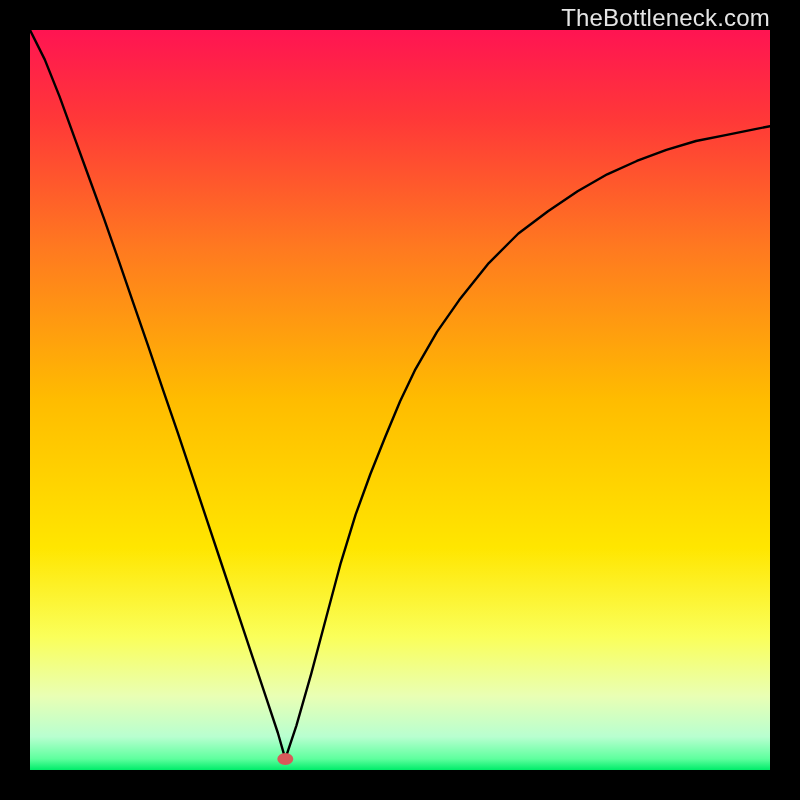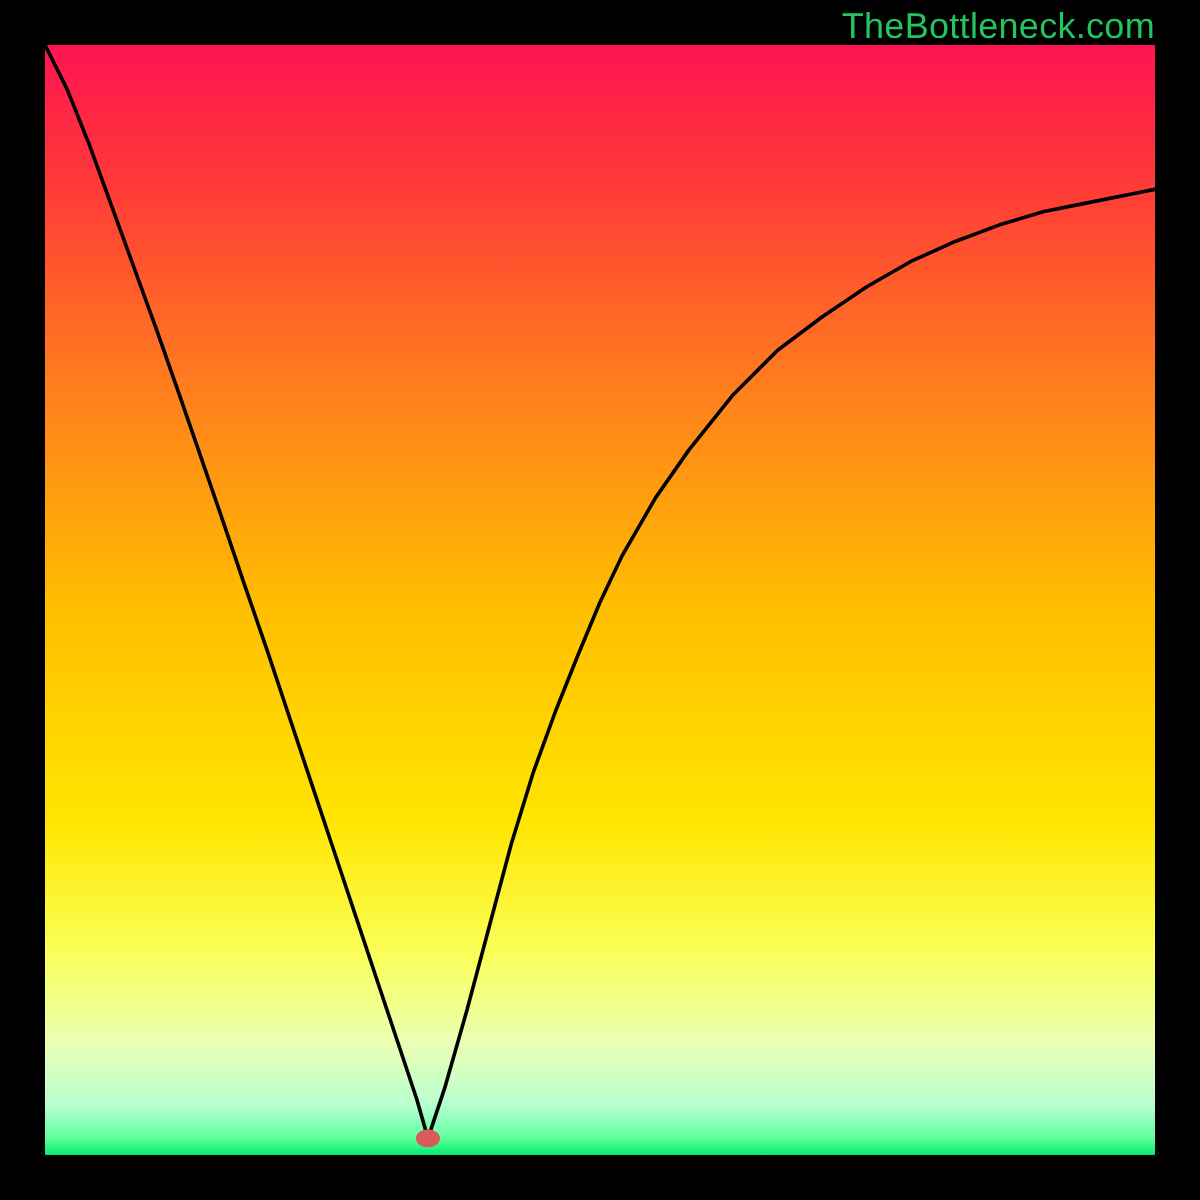--- a/index.html
+++ b/index.html
@@ -31,21 +31,21 @@
     position: absolute;
     inset: 0;
     width: 100%;
     height: 100%;
   }
 
   .watermark {
     position: absolute;
     top: 4px;
     right: 30px;
-    color: #22c55e;
+    color: #e5e5e5;
     font-size: 24px;
     font-weight: 400;
     letter-spacing: 0.2px;
   }
 </style>
 </head>
 <body>
 
 <div class="frame">
 

